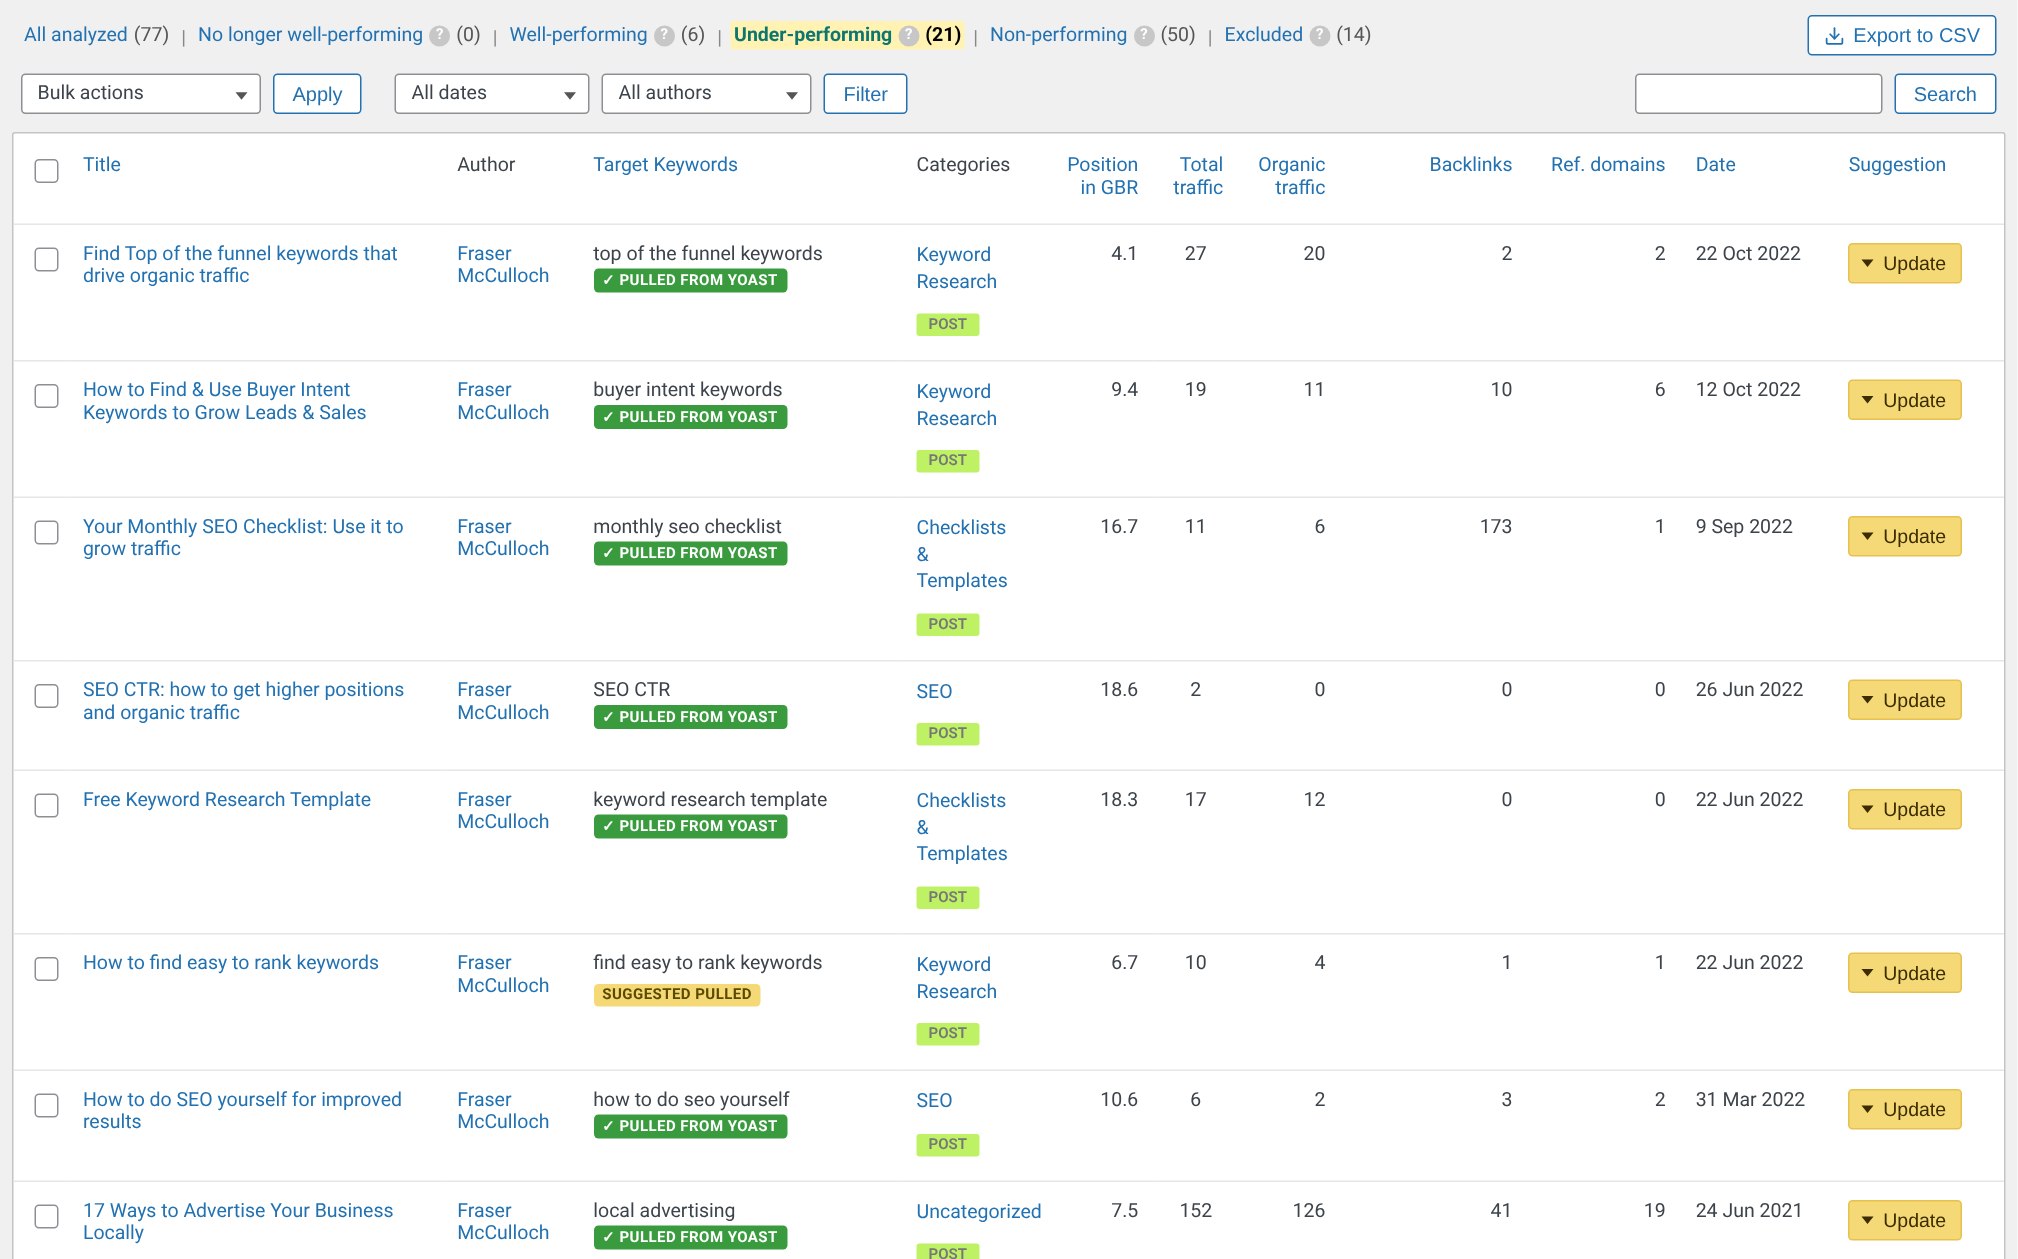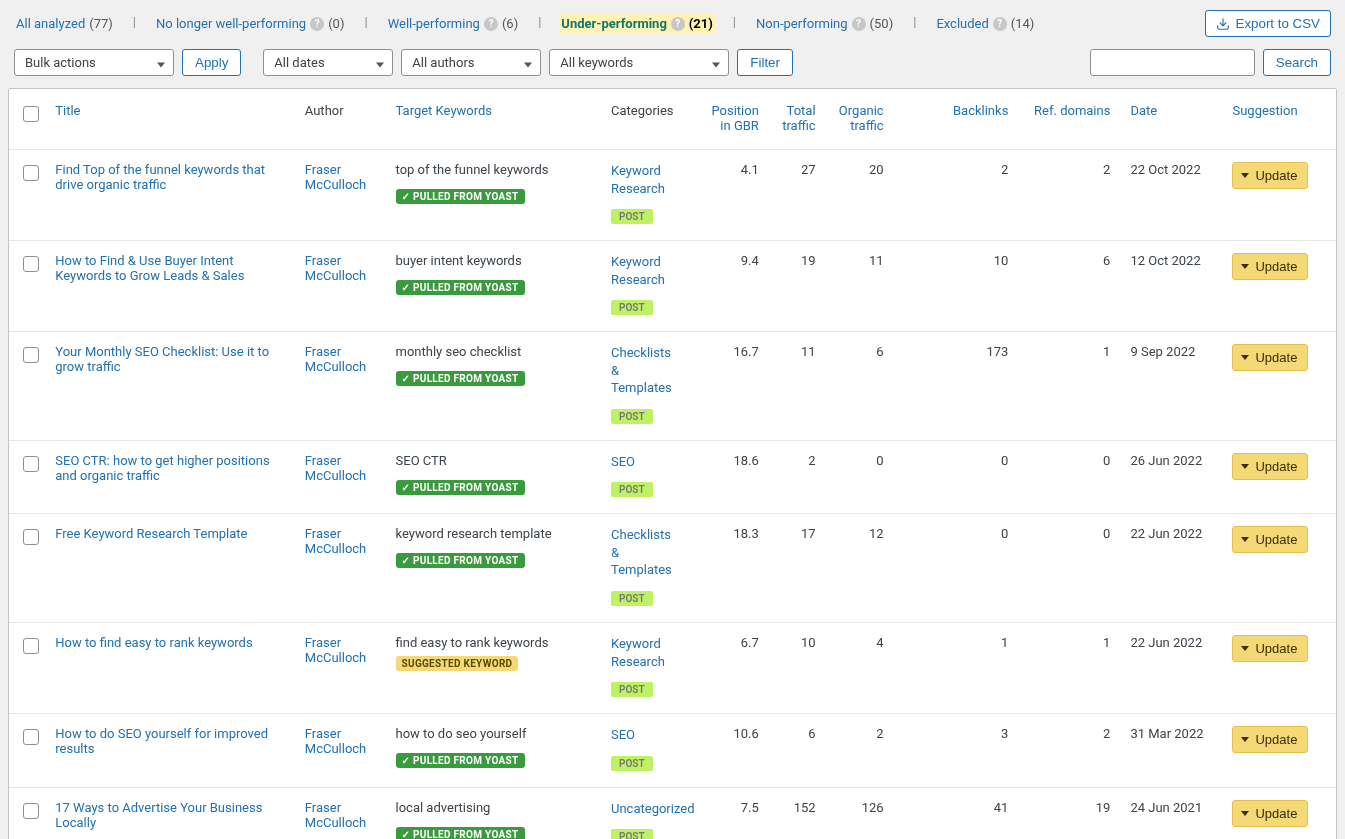--- a/index.html
+++ b/index.html
@@ -16,23 +16,23 @@
   
   .status-row {
     display: flex;
     align-items: center;
     justify-content: space-between;
     padding: 10px 14px 4px 14px;
     flex-wrap: wrap;
   }
   .status-filters {
     display: flex;
-    align-items: flex-start;
+    align-items: flex-end;
     flex-wrap: wrap;
-    gap: 12px;
+    gap: 0;
   }
   .status-filters .sep {
     color: #888;
     padding: 0 6px;
   }
   .status-item {
     display: inline-flex;
     align-items: center;
     gap: 4px;
     padding: 2px 2px;
@@ -124,38 +124,38 @@
   th a { color: #2271b1; }
   .th-sub { display:block; text-align: right; }
   .num { text-align: right; font-variant-numeric: tabular-nums; }
   th.num { text-align: right; margin-top: 40px; }
   .col-check { width: 32px; text-align:center; }
   .col-title { width: 220px; }
   .col-author { width: 80px; }
   .col-target { width: 190px; }
   .col-cat { width: 80px; }
   .col-pos { width: 68px; }
-  .col-traffic { width: 50px; }
+  .col-traffic { width: 50px; text-align: center; }
   .col-orgtraffic { width: 60px; }
   .col-back { width: 110px; }
   .col-refdom { width: 90px; }
   .col-date { width: 90px; }
   .col-sugg { width: 100px; }
 
   input[type=checkbox]{
     width:16px; height:16px; cursor:pointer;
     appearance:none; border:1px solid #8c8f94; border-radius:3px; background:#fff;
   }
 
   .badge-green {
     display:inline-block;
     background:#3a9b3e; color:#fff;
     font-size:10px; font-weight:700; letter-spacing:.3px;
     padding:2px 6px; border-radius:3px;
-    margin-top:12px;
+    margin-top:2px;
   }
   .badge-yellow-sm {
     display:inline-block;
     background:#f5d977; color:#5a4a00;
     font-size:10px; font-weight:700; letter-spacing:.3px;
     padding:2px 6px; border-radius:3px;
     margin-top:6px;
   }
   .post-pill {
     display:inline-block;
@@ -239,24 +239,20 @@
         <span class="chev"><span class="chevron-down"></span></span>
       </div>
       <button class="btn-outline">Apply</button>
 
       <div class="select" style="min-width:130px; margin-left:14px">
         <span>All dates</span>
         <span class="chev"><span class="chevron-down"></span></span>
       </div>
       <div class="select" style="min-width:140px">
         <span>All authors</span>
-        <span class="chev"><span class="chevron-down"></span></span>
-      </div>
-      <div class="select" style="min-width:180px">
-        <span>All keywords</span>
         <span class="chev"><span class="chevron-down"></span></span>
       </div>
       <button class="btn-outline">Filter</button>
     </div>
 
     <div class="tb-right">
       <input type="text" class="search-input" style="">
       <button class="btn-outline">Search</button>
     </div>
   </div>
@@ -377,21 +373,21 @@
             <td class="col-date">22 Jun 2022</td>
             <td class="col-sugg"><button class="update-btn">
                 <span class="chevron-down"></span>
                 <span>Update</span>
               </button></td>
           </tr>
           <tr>
             <td class="col-check"><input type="checkbox" style=""></td>
             <td class="col-title"><a href="#">How to find easy to rank keywords</a></td>
             <td class="col-author"><a href="#">Fraser McCulloch</a></td>
-            <td class="col-target"><div>find easy to rank keywords</div><span class="badge-yellow-sm">SUGGESTED KEYWORD</span></td>
+            <td class="col-target"><div>find easy to rank keywords</div><span class="badge-yellow-sm">SUGGESTED PULLED</span></td>
             <td class="col-cat">
               <span class="cat-links"><a href="#">Keyword Research</a></span>
               <div><span class="post-pill">POST</span></div>
             </td>
             <td class="col-pos num">6.7</td>
             <td class="col-traffic num">10</td>
             <td class="col-orgtraffic num">4</td>
             <td class="col-back num">1</td>
             <td class="col-refdom num">1</td>
             <td class="col-date">22 Jun 2022</td>

